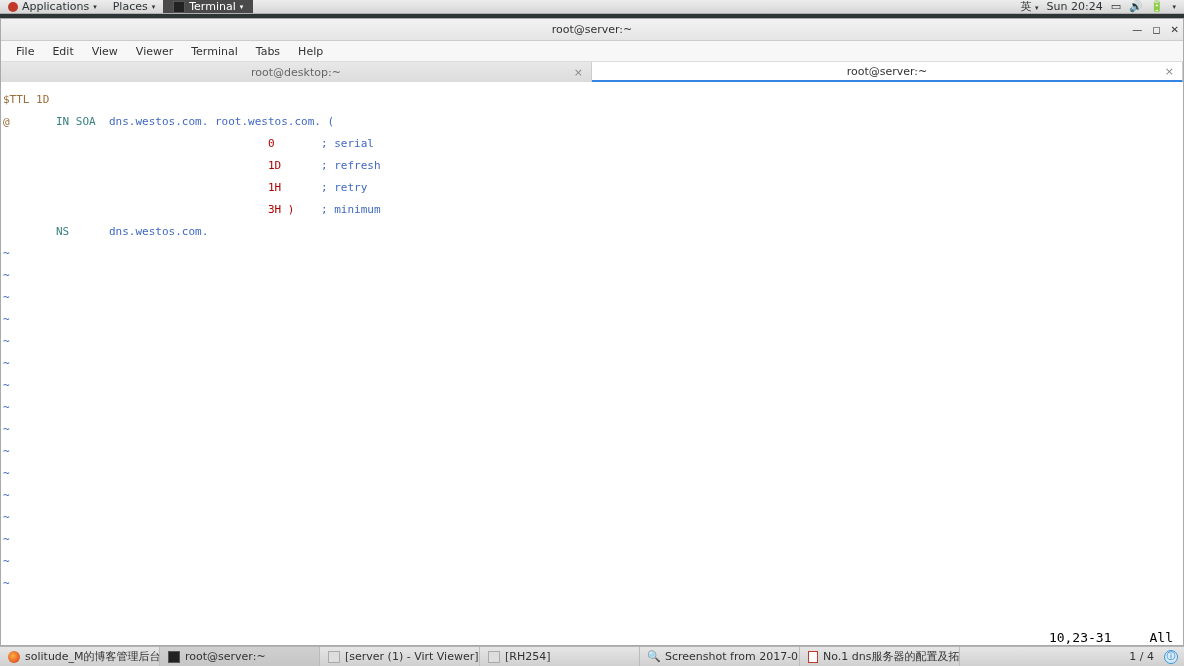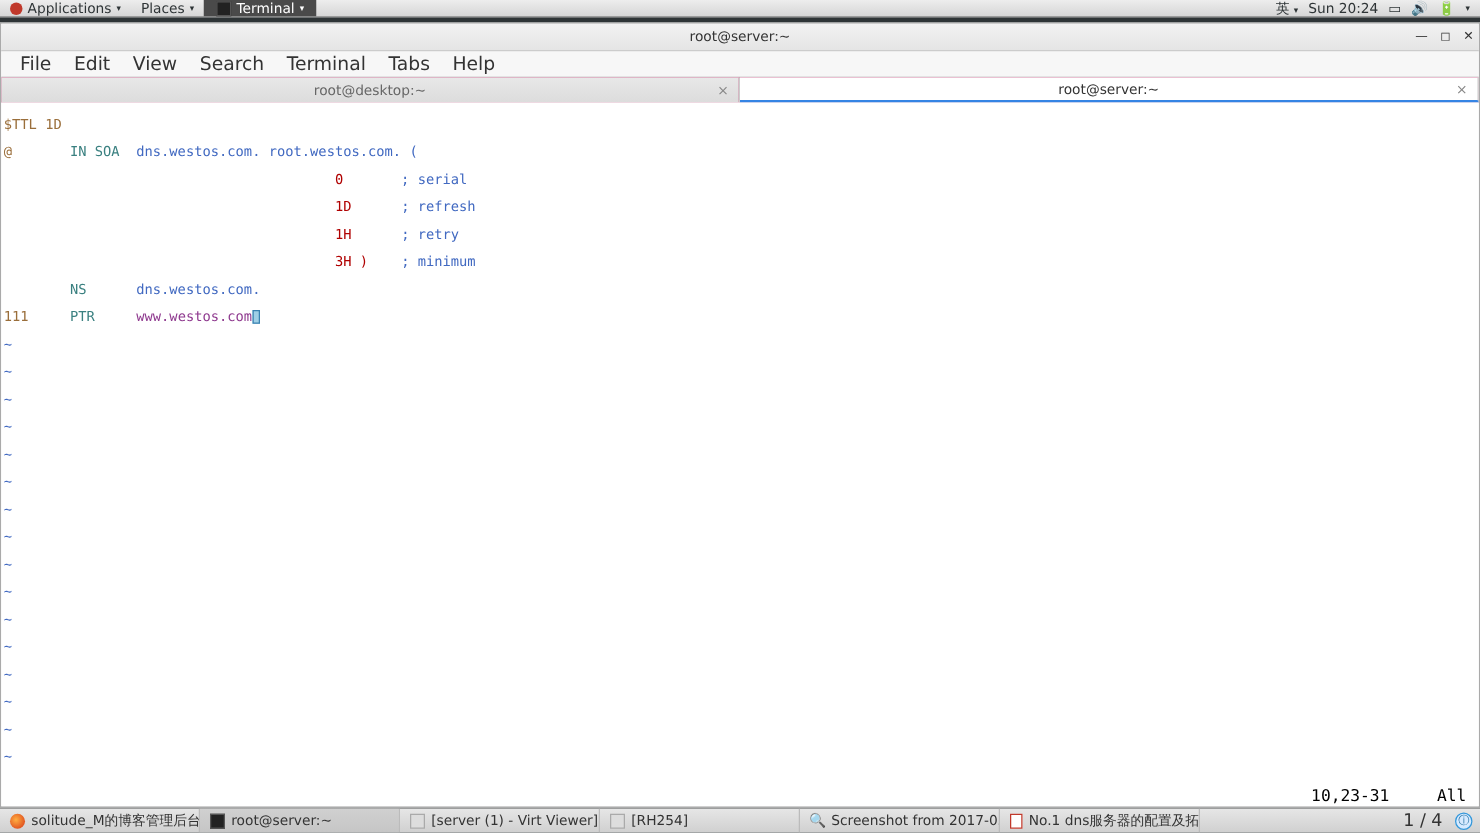--- a/index.html
+++ b/index.html
@@ -60,21 +60,21 @@
 
 
 .menu-bar {
   height: 21px;
   background: #f7f7f7;
   border-bottom: 1px solid #ddd;
   display: flex;
   align-items: center;
   padding: 0 6px;
   gap: 0;
-  font-size: 15px;
+  font-size: 11px;
   color: #333;
 }
 .menu-bar span { padding: 2px 9px; cursor: pointer; }
 
 
 .tabs {
   height: 20px;
   display: flex;
   background: #be185d;
 }
@@ -157,21 +157,21 @@
   padding: 0 8px;
   border-right: 1px solid #bbb;
   min-width: 160px;
   max-width: 160px;
   cursor: pointer;
   white-space: nowrap;
   overflow: hidden;
 }
 .task-item.active { background: linear-gradient(#d0d0d0, #c6c6c6); }
 .bottom-right { margin-left: auto; display: flex; align-items: center; gap: 10px; padding-right: 6px; }
-.ws-indicator { font-size: 14px; }
+.ws-indicator { font-size: 11px; }
 .task-icon { width: 12px; height: 12px; display: inline-flex; align-items: center; justify-content: center; }
 .ff-icon { width: 12px; height: 12px; border-radius: 50%; background: radial-gradient(circle at 40% 40%, #ffae42, #e25822 70%); }
 .term-icon-s { width: 12px; height: 12px; background: #222; border: 1px solid #555; }
 .mag-icon { font-size: 11px; }
 .gen-icon { width: 12px; height: 12px; background: #ddd; border: 1px solid #aaa; }
 .pdf-icon { width: 10px; height: 12px; background: #fff; border: 1px solid #c0392b; position: relative; }
 .circle-icon { width:14px; height:14px; border-radius:50%; background:#d6eaff; border:1px solid #3498db; display:flex; align-items:center; justify-content:center; font-size:9px; color:#2471a3; }
 
 </style>
 </head>
@@ -212,21 +212,21 @@
       <span>—</span>
       <span>◻</span>
       <span>✕</span>
     </div>
   </div>
 
   <div class="menu-bar">
     <span>File</span>
     <span>Edit</span>
     <span>View</span>
-    <span>Search</span>
+    <span>Viewer</span>
     <span>Terminal</span>
     <span>Tabs</span>
     <span>Help</span>
   </div>
 
   <div class="tabs">
     <div class="tab inactive">
       <span>root@desktop:~</span>
       <span class="tab-close">×</span>
     </div>
@@ -237,21 +237,20 @@
   </div>
 
   <div class="terminal-content">
 <div class="term-line"><span class="c-brown">$TTL 1D</span></div>
 <div class="term-line"><span class="c-brown">@</span>       <span class="c-teal">IN SOA</span>  <span class="c-blue">dns.westos.com. root.westos.com. (</span></div>
 <div class="term-line">                                        <span class="c-red">0</span>       <span class="c-blue">; serial</span></div>
 <div class="term-line">                                        <span class="c-red">1D</span>      <span class="c-blue">; refresh</span></div>
 <div class="term-line">                                        <span class="c-red">1H</span>      <span class="c-blue">; retry</span></div>
 <div class="term-line">                                        <span class="c-red">3H )</span>    <span class="c-blue">; minimum</span></div>
 <div class="term-line">        <span class="c-teal">NS</span>      <span class="c-blue">dns.westos.com.</span></div>
-<div class="term-line"><span class="c-brown">111</span>     <span class="c-teal">PTR</span>     <span class="c-purple">www.westos.com</span><span class="cursor-box"></span></div>
 <div class="term-line"><span class="c-blue">~</span></div>
 <div class="term-line"><span class="c-blue">~</span></div>
 <div class="term-line"><span class="c-blue">~</span></div>
 <div class="term-line"><span class="c-blue">~</span></div>
 <div class="term-line"><span class="c-blue">~</span></div>
 <div class="term-line"><span class="c-blue">~</span></div>
 <div class="term-line"><span class="c-blue">~</span></div>
 <div class="term-line"><span class="c-blue">~</span></div>
 <div class="term-line"><span class="c-blue">~</span></div>
 <div class="term-line"><span class="c-blue">~</span></div>

